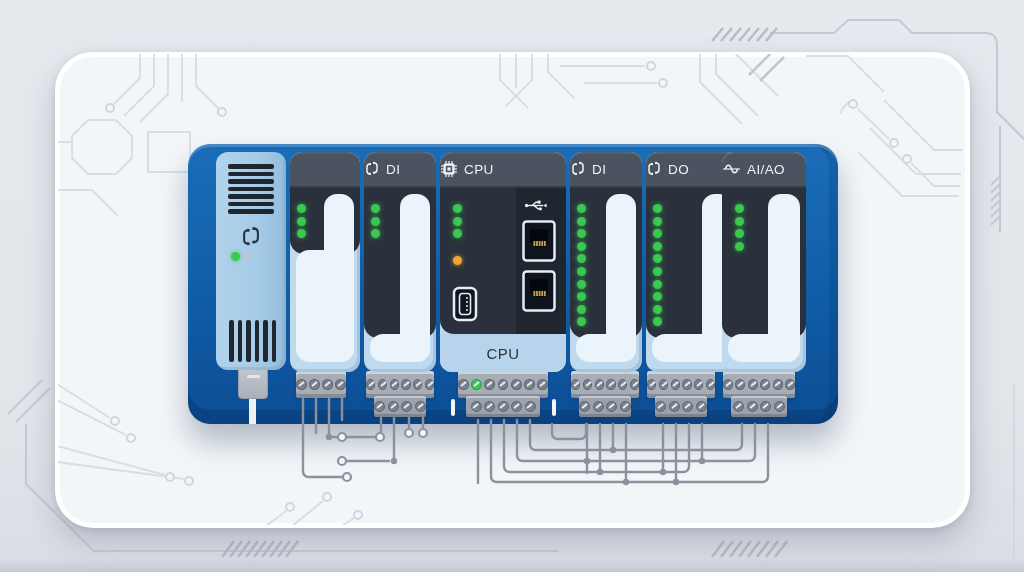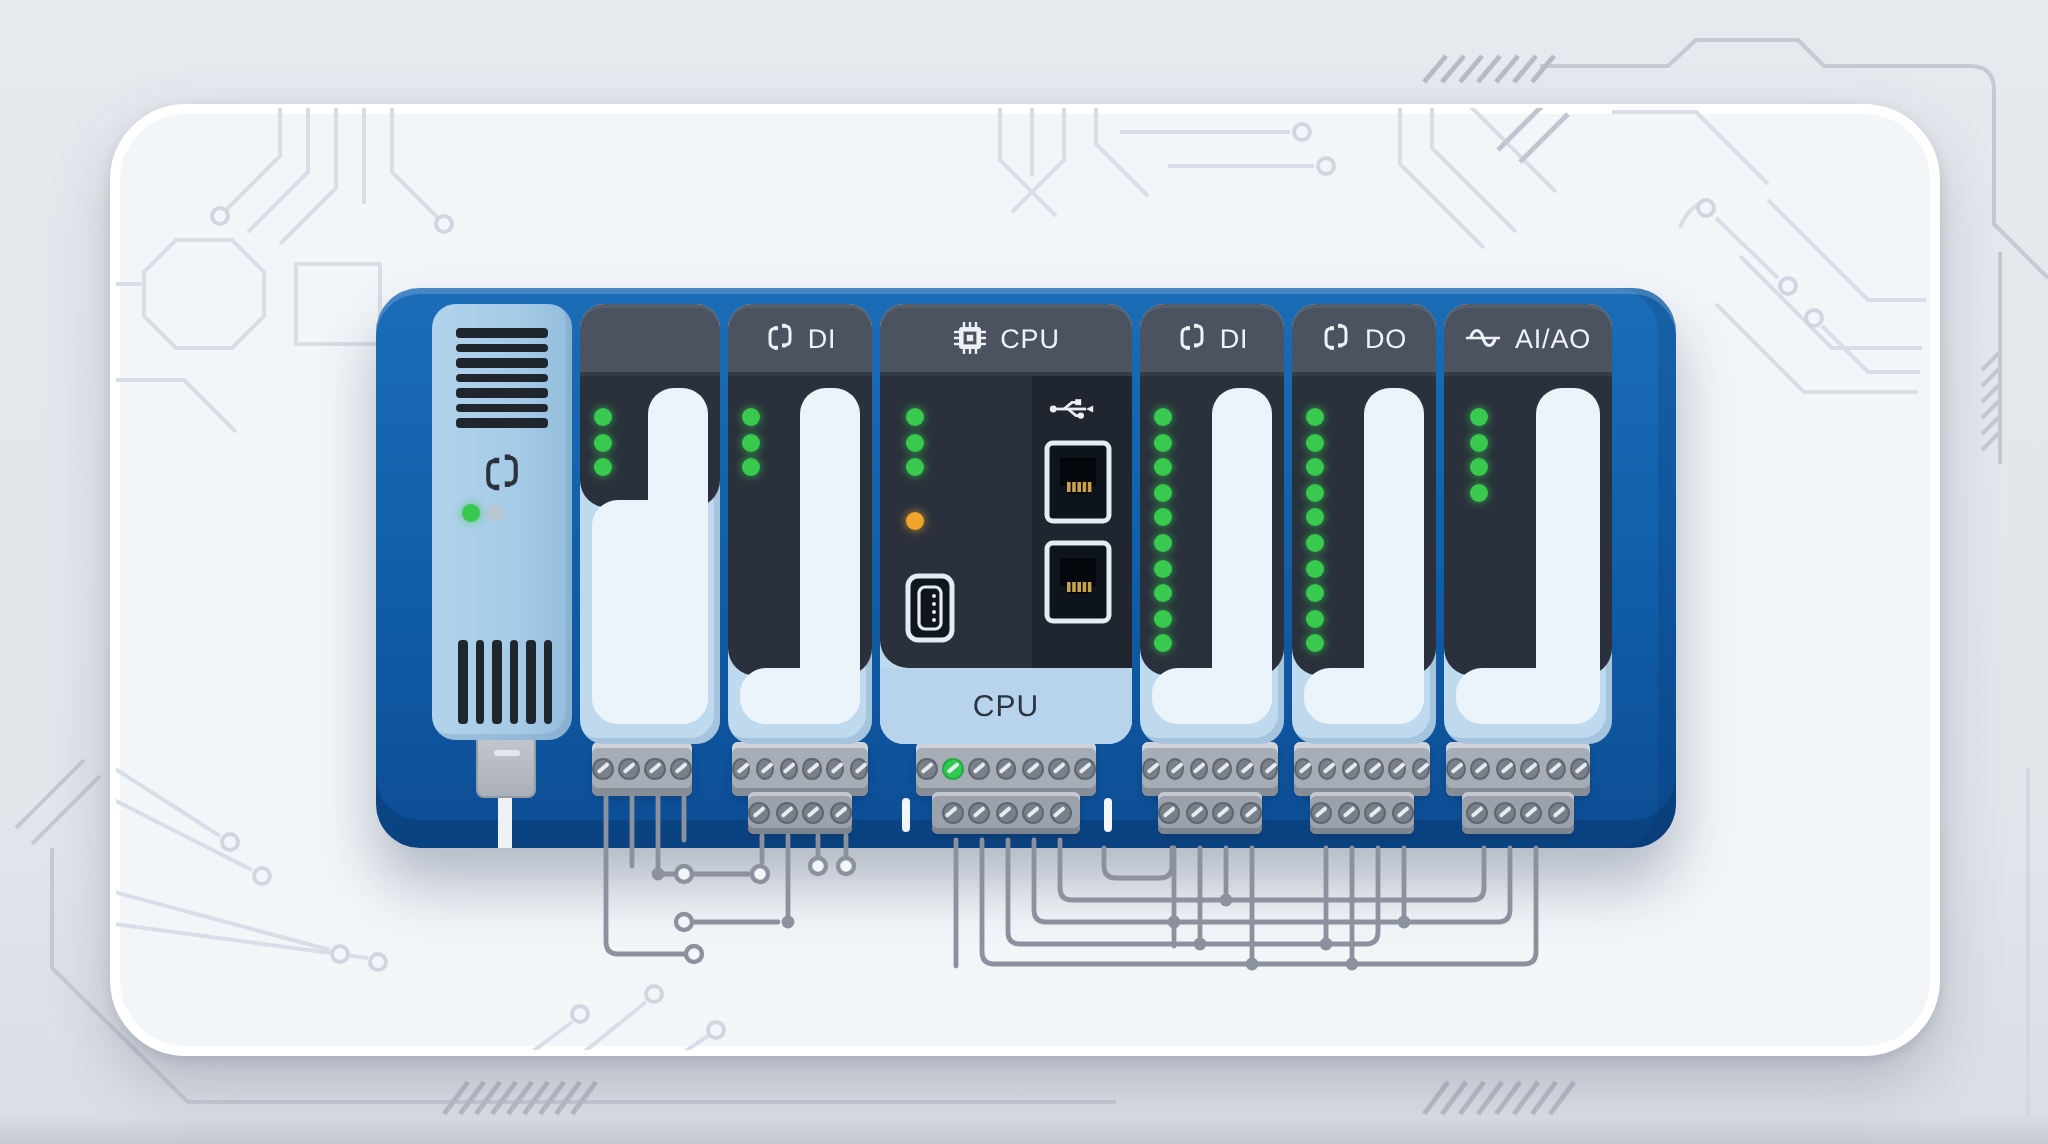--- a/index.html
+++ b/index.html
@@ -17,26 +17,26 @@
         background:linear-gradient(180deg,#1b6db8 0%,#1160aa 45%,#0c4d95 100%);
         box-shadow:inset 0 3px 0 rgba(255,255,255,.18), inset 0 -14px 0 rgba(8,38,78,.28),
                    inset -9px 0 0 rgba(8,38,78,.16), 0 18px 30px rgba(25,45,80,.30);}
   
   .mod{position:absolute;top:152px;height:220px;z-index:16;}
   #mod-psu{left:216px;width:70px;height:218px;}
   #mod-slot{left:290px;width:70px;--dh:66px;--bw:98px;}
   #mod-di1{left:364px;width:72px;--dh:150px;--bw:182px;}
   #mod-cpu{left:440px;width:126px;}
   #mod-di2{left:570px;width:72px;--dh:150px;--bw:182px;}
-  #mod-do{left:646px;width:72px;--dh:150px;--bw:182px;}
+  #mod-do{left:646px;width:72px;padding-left:20px;--dh:150px;--bw:182px;}
   #mod-aiao{left:722px;width:84px;--dh:150px;--bw:182px;}
   .m-base{position:absolute;inset:0;background:#bfdaee;border-radius:12px;
           box-shadow:inset -3px -3px 0 rgba(120,155,190,.35);}
   .m-header{position:absolute;left:0;right:0;top:0;height:36px;background:#4b5360;
-            border-radius:12px 12px 0 0;display:flex;align-items:center;justify-content:center;
+            border-radius:12px 12px 0 0;display:flex;align-items:center;justify-content:flex-start;
             gap:6px;border-bottom:2px solid rgba(10,16,25,.35);box-sizing:border-box;
             box-shadow:inset 0 2px 0 rgba(255,255,255,.07);}
   .hlabel{color:#eef2f7;font-size:13.5px;letter-spacing:.4px;}
   .hicon{display:flex;align-items:center;}
   .m-dark{position:absolute;left:0;right:0;top:36px;height:var(--dh);background:#2a313c;
           border-radius:0 0 14px 14px;}
   .m-colw{position:absolute;right:6px;width:30px;top:42px;bottom:10px;background:#ecf4fb;border-radius:13px;}
   .m-botw{position:absolute;left:6px;right:6px;top:var(--bw);bottom:10px;background:#ecf4fb;border-radius:13px;}
   .leds{position:absolute;left:7px;top:203px;display:flex;flex-direction:column;gap:3.6px;}
   .leds{top:52px;} 

